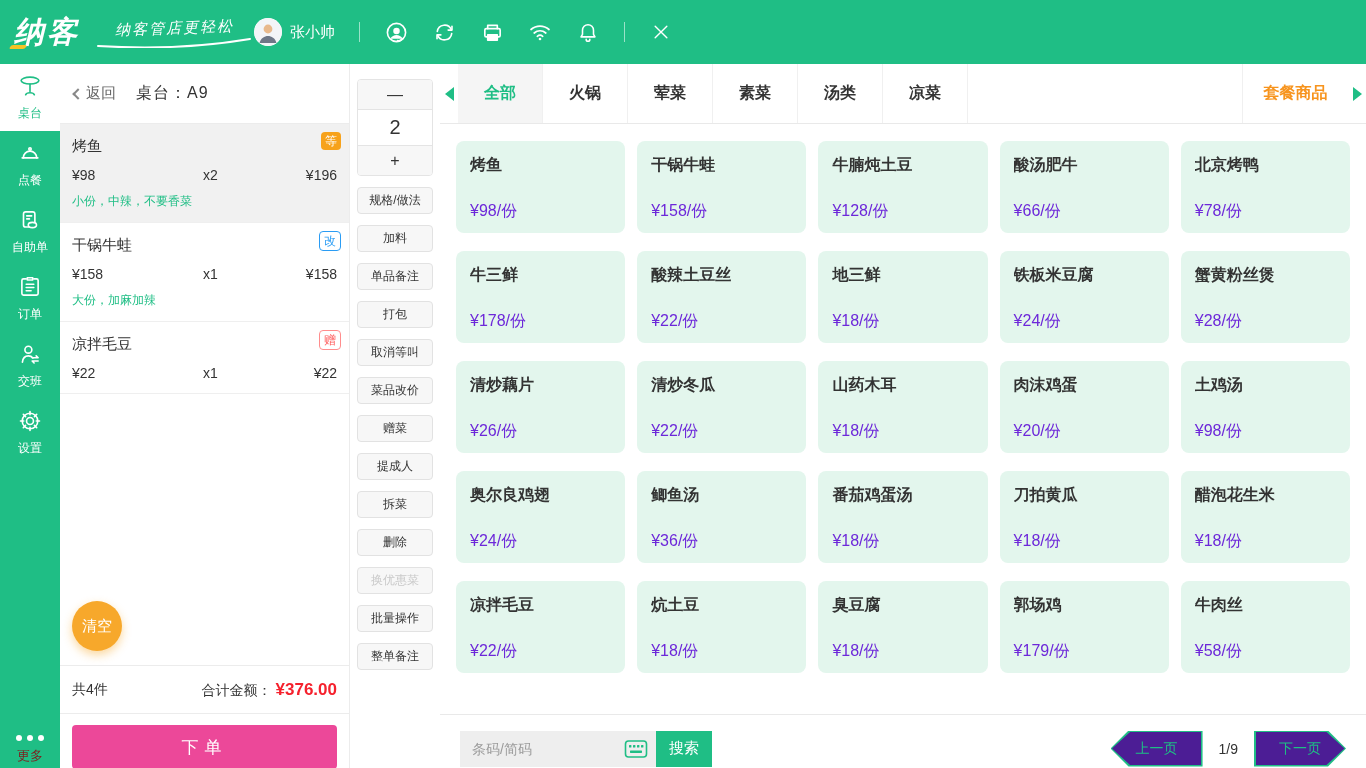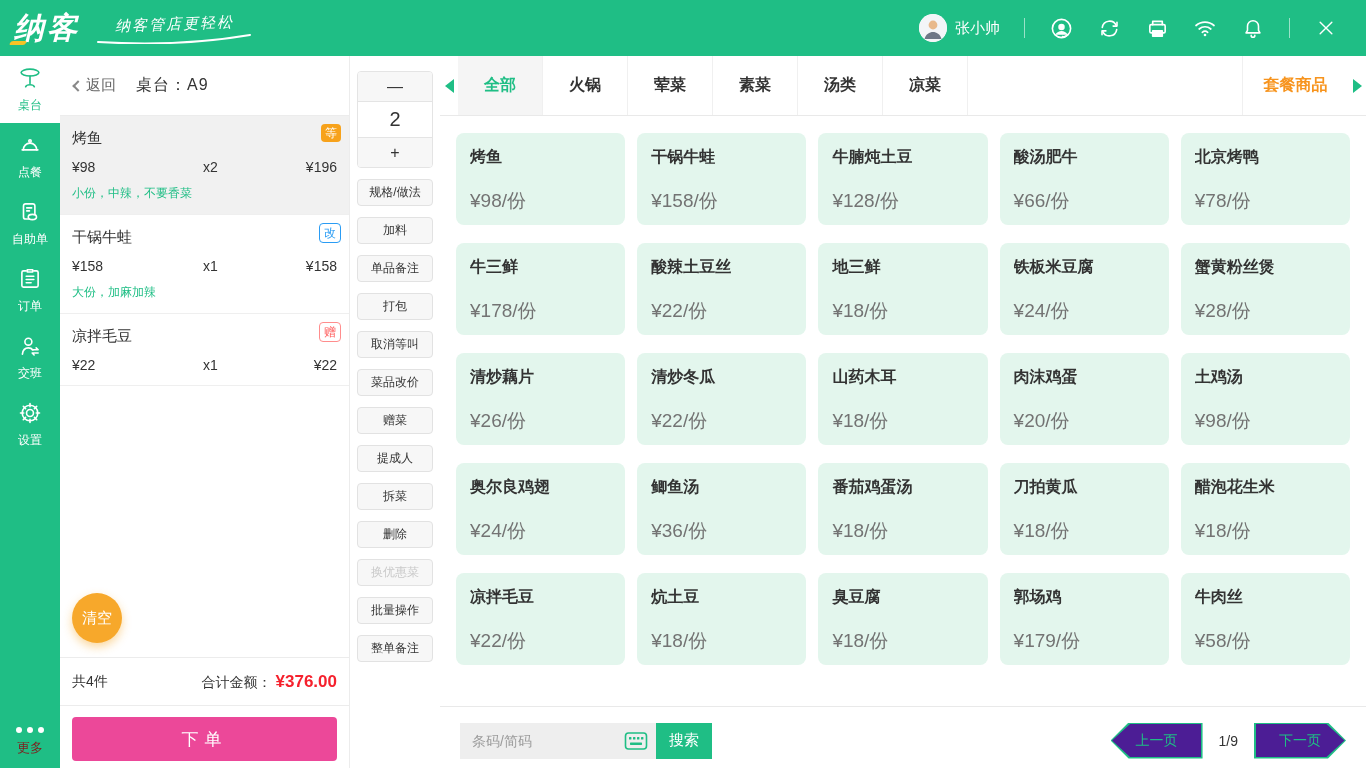--- a/index.html
+++ b/index.html
@@ -1,22 +1,22 @@
 <!DOCTYPE html>
 <html><head>
 <meta charset="utf-8">
 <style>
   * { margin:0; padding:0; box-sizing:border-box; }
   html,body { width:1366px; height:768px; overflow:hidden;
     font-family:"Liberation Sans","DejaVu Sans",sans-serif; background:#fff; color:#333; }
   button { font-family:inherit; cursor:pointer; }
 
   
-  .topbar { height:56px; background:#1FBE85; display:flex; align-items:center;
-    justify-content:space-between; padding:0 28px 0 14px; }
+  .topbar { height:64px; background:#1FBE85; display:flex; align-items:center;
+    justify-content:flex-start; padding:0 28px 0 14px; }
   .logo-wrap { display:flex; align-items:center; gap:14px; }
   .logo-text { color:#fff; font-size:30px; font-weight:bold; font-style:italic;
     letter-spacing:3px; position:relative; line-height:1; }
   .logo-text .accent { position:absolute; left:-4px; bottom:-2px; width:16px; height:4px;
     background:#F7C325; transform:skewX(-30deg); border-radius:2px; }
   .slogan-wrap { display:flex; flex-direction:column; align-items:center; margin-top:2px; }
   .slogan { color:#fff; font-size:15px; font-style:italic; letter-spacing:2px;
     transform:rotate(-2deg); }
   .tb-right { display:flex; align-items:center; gap:24px; }
   .user-chip { display:flex; align-items:center; gap:8px; color:#fff; font-size:15px; }
@@ -106,21 +106,21 @@
   .tab-spacer { flex:1; }
   .tab-combo { width:106px; border-left:1px solid #f0f0f0; border-right:none;
     color:#F7941E; }
 
   .grid { flex:1; padding:17px 16px 0; display:grid; grid-template-columns:repeat(5,1fr);
     grid-auto-rows:92px; gap:18px 12px; align-content:start; }
   .card { background:#E3F6ED; border-radius:8px; padding:14px 14px 11px; display:flex;
     flex-direction:column; justify-content:space-between; cursor:pointer; }
   .card-name { font-size:16px; font-weight:bold; color:#333; white-space:nowrap;
     overflow:hidden; }
-  .card-price { font-size:19px; color:#737373; }
+  .card-price { font-size:16px; color:#6d28d9; }
 
   
   .footer { height:68px; border-top:1px solid #e9e9e9; display:flex; align-items:center;
     justify-content:space-between; padding:0 20px; flex:none; }
   .search-group { display:flex; align-items:center; }
   .search-box { position:relative; width:196px; height:36px; background:#eee; }
   .search-input { width:100%; height:100%; background:transparent; border:none; outline:none;
     padding:0 40px 0 12px; font-size:14px; color:#333; }
   .search-input::placeholder { color:#9b9b9b; }
   .kbd-icon { position:absolute; right:8px; top:8px; width:24px; height:20px; cursor:pointer; }

